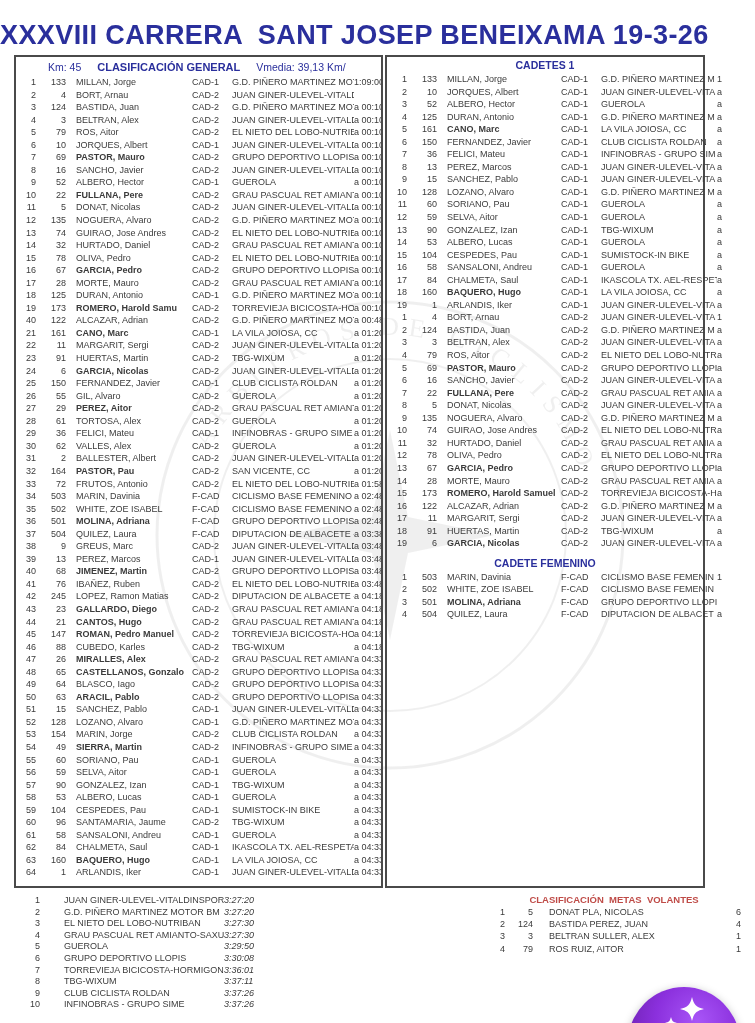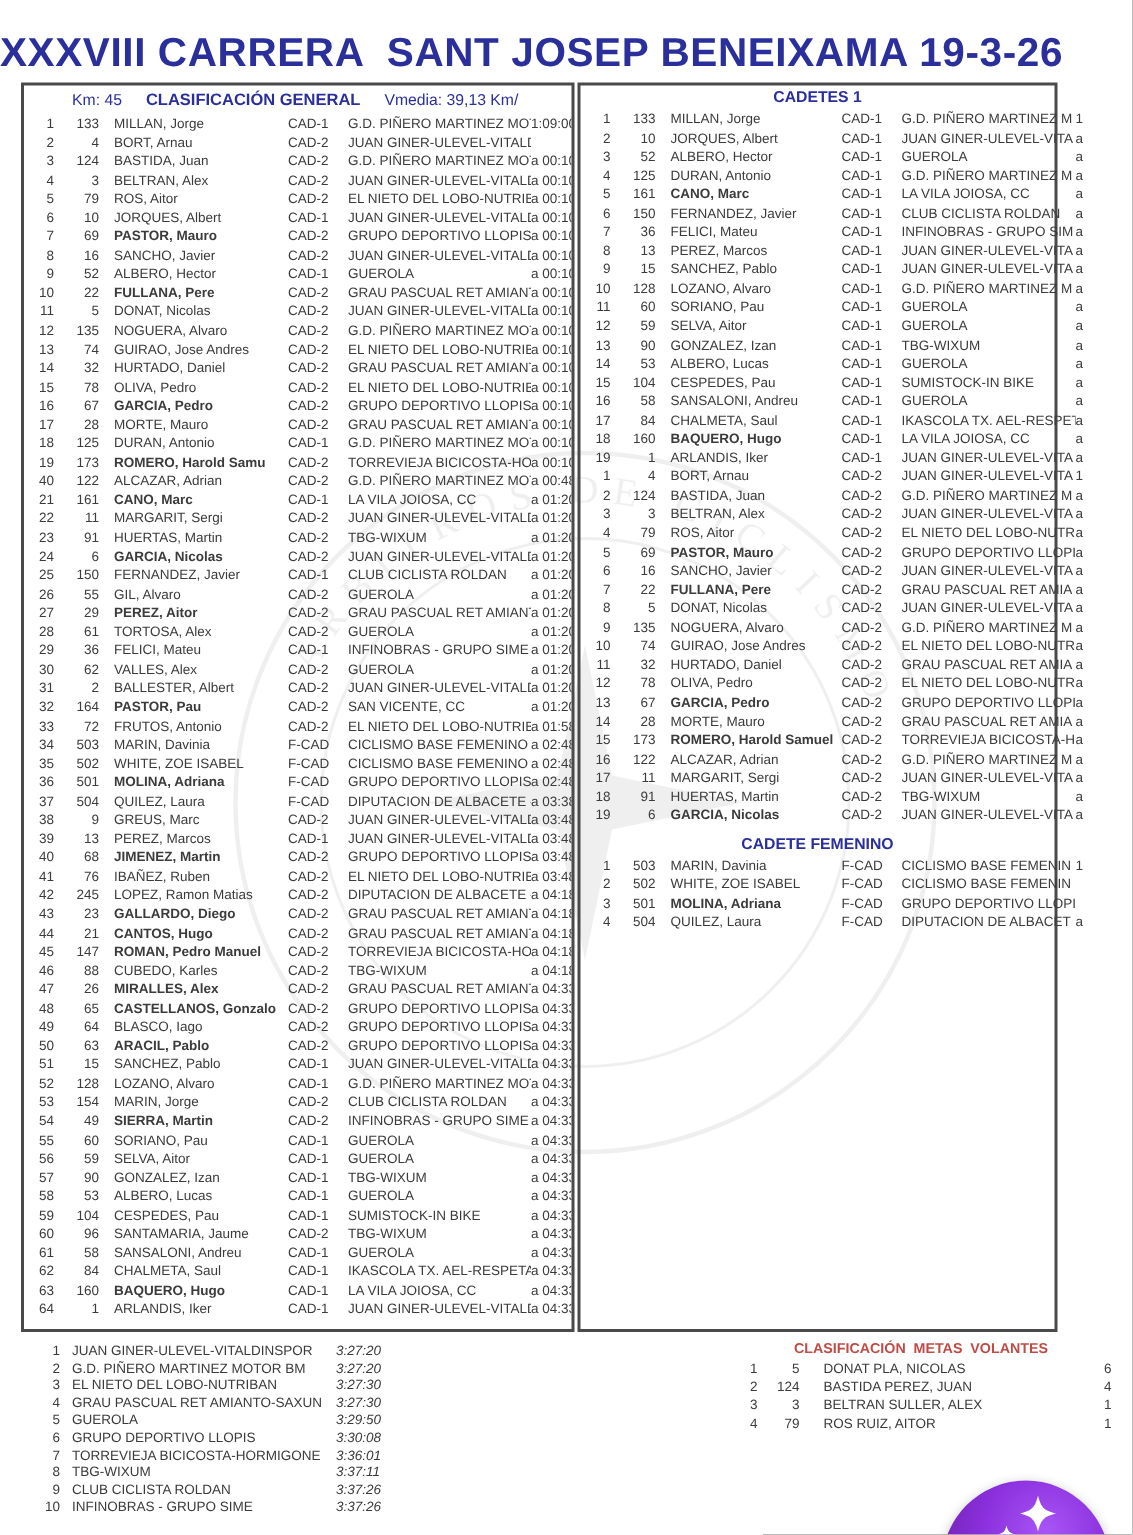--- a/index.html
+++ b/index.html
@@ -31,21 +31,21 @@
   .c-team{width:122px;flex:none;}
   .c-time{flex:1;text-align:right;padding-right:5px;}
   .t-side .c-name{width:110px;}
   .t-side .c-team{width:116px;}
   
   .bottom-left{position:absolute;left:20px;top:895px;width:252px;}
   .bottom-right{position:absolute;left:485px;top:893px;width:258px;}
   .redhdr{text-align:center;color:#bf4b47;font-weight:bold;font-size:9.5px;height:13px;line-height:13px;white-space:pre;}
   .t-eq .trow{height:11.6px;line-height:11.6px;}
   .t-eq .c-pos{width:20px;}
-  .c-teamname{flex:1;padding-left:8px;}
+  .c-teamname{flex:1;padding-left:8px;margin-left:16px;}
   .t-eq .c-time{flex:0 0 48px;text-align:left;padding-right:0;font-style:italic;}
   .t-mv .trow{height:12.2px;line-height:12.2px;}
   .t-mv .c-pos{width:20px;}
   .t-mv .c-dorsal{width:28px;}
   .t-mv .c-mvname{flex:1;padding-left:16px;}
   .c-pts{width:32px;text-align:right;padding-right:2px;flex:none;}
   
   .fab{position:absolute;left:628px;top:987px;width:112px;height:112px;border-radius:50%;
        background:radial-gradient(circle at 62% 30%, #a855f7 0%, #8b30dd 40%, #6d21b0 75%, #581c87 100%);
        box-shadow:0 2px 8px rgba(0,0,0,.25);cursor:pointer;}

